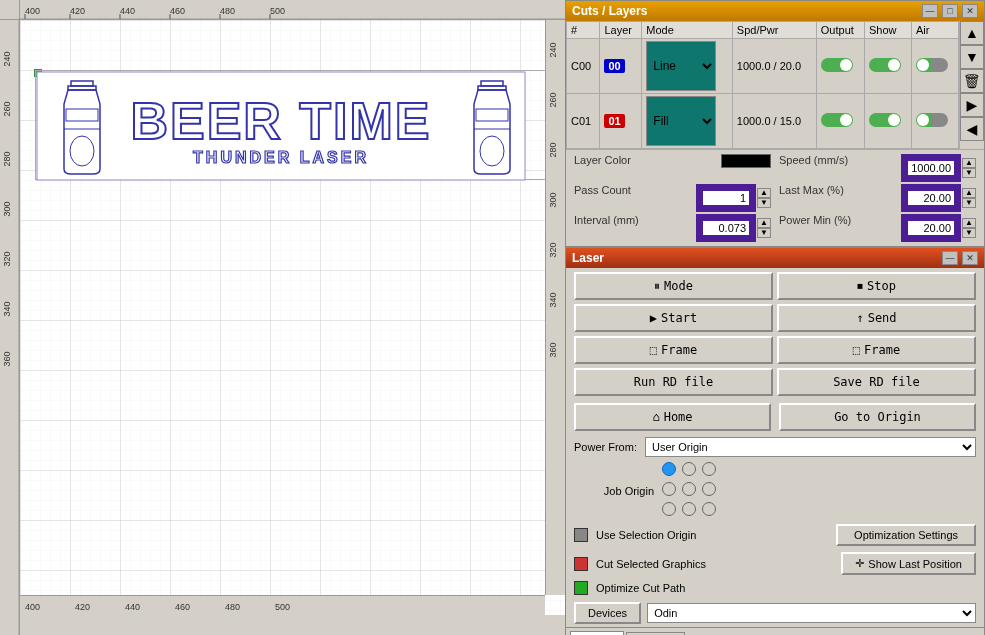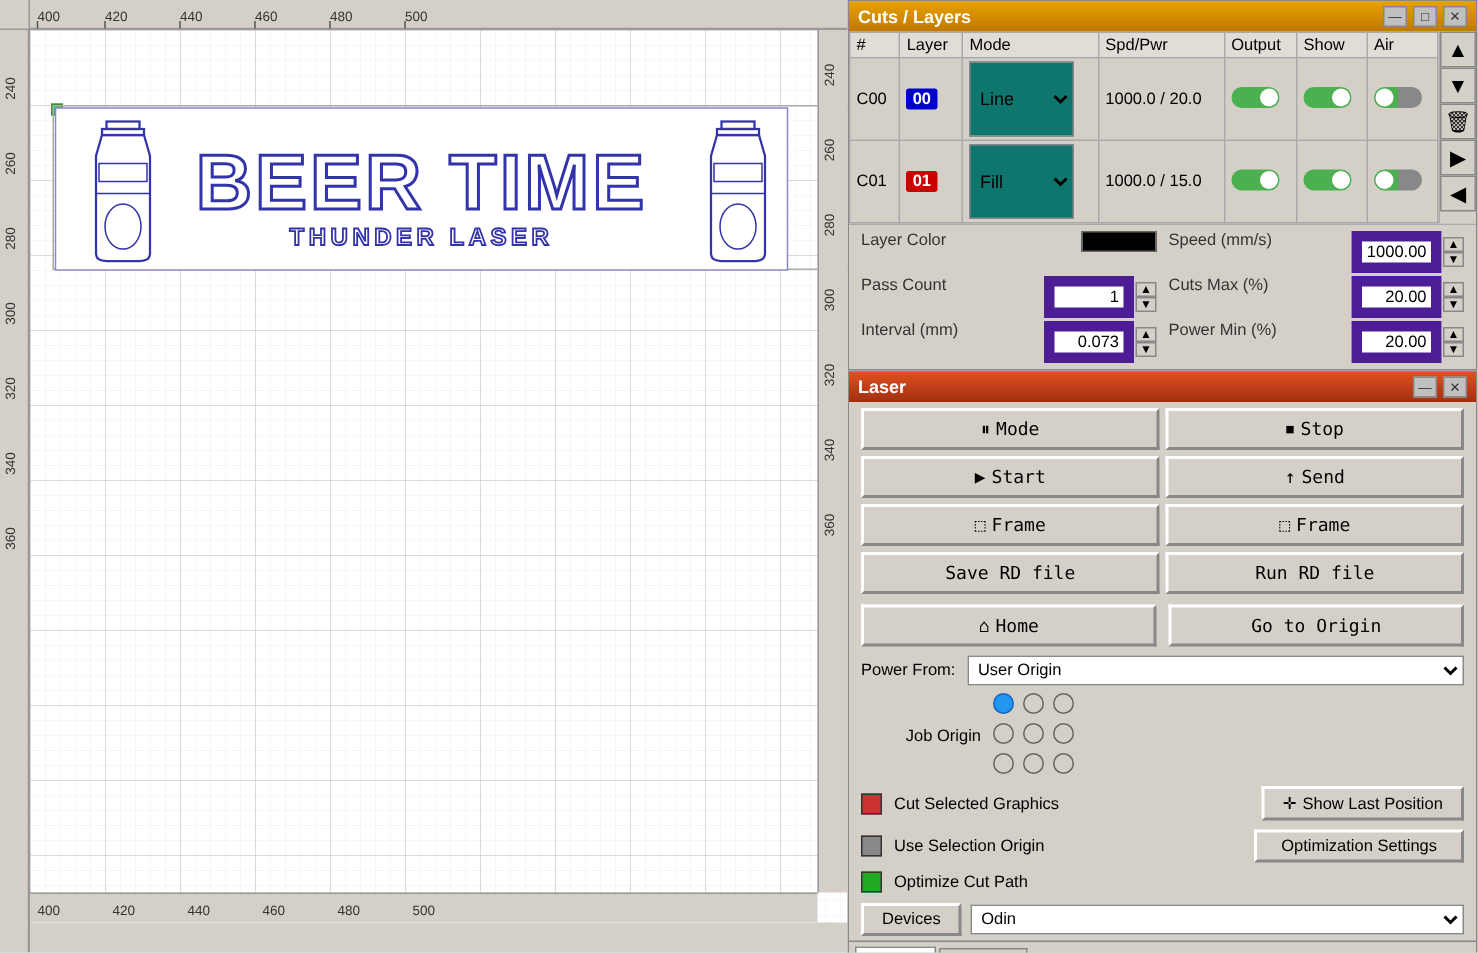--- a/index.html
+++ b/index.html
@@ -721,21 +721,21 @@
           <span class="prop-label">Pass Count</span>
           <div class="spinner-wrap">
             <input class="spin-input" type="text" value="1" style="">
             <div class="spin-btns">
               <button class="spin-btn">▲</button>
               <button class="spin-btn">▼</button>
             </div>
           </div>
         </div>
         <div class="prop-row">
-          <span class="prop-label">Cuts Max (%)</span>
+          <span class="prop-label">Last Max (%)</span>
           <div class="spinner-wrap">
             <input class="spin-input" type="text" value="20.00" style="">
             <div class="spin-btns">
               <button class="spin-btn">▲</button>
               <button class="spin-btn">▼</button>
             </div>
           </div>
         </div>
         <div class="prop-row">
           <span class="prop-label">Interval (mm)</span>
@@ -789,24 +789,24 @@
         </button>
         <button class="laser-btn">
           <span>⬚</span>
           <span>Frame</span>
         </button>
         <button class="laser-btn">
           <span>⬚</span>
           <span>Frame</span>
         </button>
         <button class="laser-btn">
+          <span>Run RD file</span>
+        </button>
+        <button class="laser-btn">
           <span>Save RD file</span>
-        </button>
-        <button class="laser-btn">
-          <span>Run RD file</span>
         </button>
       </div>
 
       <div class="start-from-row">
         <button class="laser-btn" style="flex:1;">
           <span>⌂</span>
           <span>Home</span>
         </button>
         <button class="laser-btn" style="flex:1;">
           <span>Go to Origin</span>
@@ -831,39 +831,39 @@
           <div class="origin-dot"></div>
           <div class="origin-dot"></div>
           <div class="origin-dot"></div>
           <div class="origin-dot"></div>
           <div class="origin-dot"></div>
           <div class="origin-dot"></div>
         </div>
       </div>
 
       <div class="opt-row">
+        <span class="color-swatch swatch-gray"></span>
+        <span>Use Selection Origin</span>
+        <div style="flex:1;"></div>
+        <button class="opt-settings-btn">
+          <span>Optimization Settings</span>
+        </button>
+      </div>
+
+      <div class="opt-row">
         <span class="color-swatch swatch-red"></span>
         <span>Cut Selected Graphics</span>
         <div style="flex:1;"></div>
         <button class="show-pos-btn">
           <span>✛</span>
           <span>Show Last Position</span>
         </button>
       </div>
 
       <div class="opt-row">
-        <span class="color-swatch swatch-gray"></span>
-        <span>Use Selection Origin</span>
-        <div style="flex:1;"></div>
-        <button class="opt-settings-btn">
-          <span>Optimization Settings</span>
-        </button>
-      </div>
-
-      <div class="opt-row">
         <span class="color-swatch swatch-green"></span>
         <span>Optimize Cut Path</span>
       </div>
 
       <div class="devices-row">
         <button class="devices-btn">
           <span>Devices</span>
         </button>
         <select class="device-select">
           <option>Odin</option>

